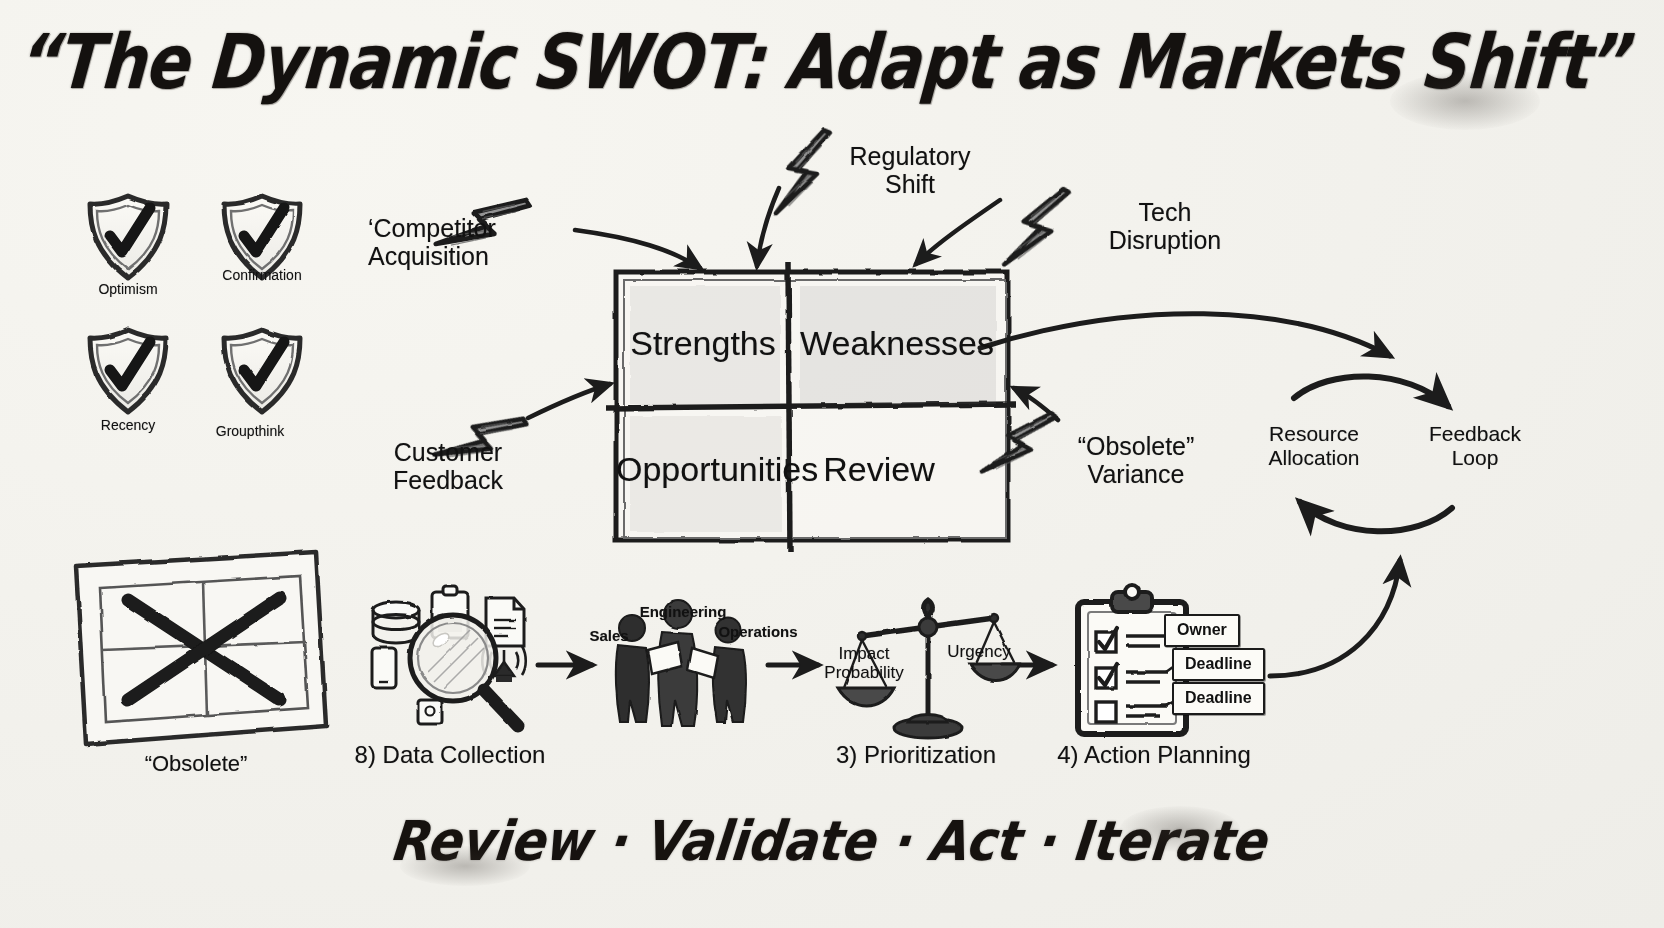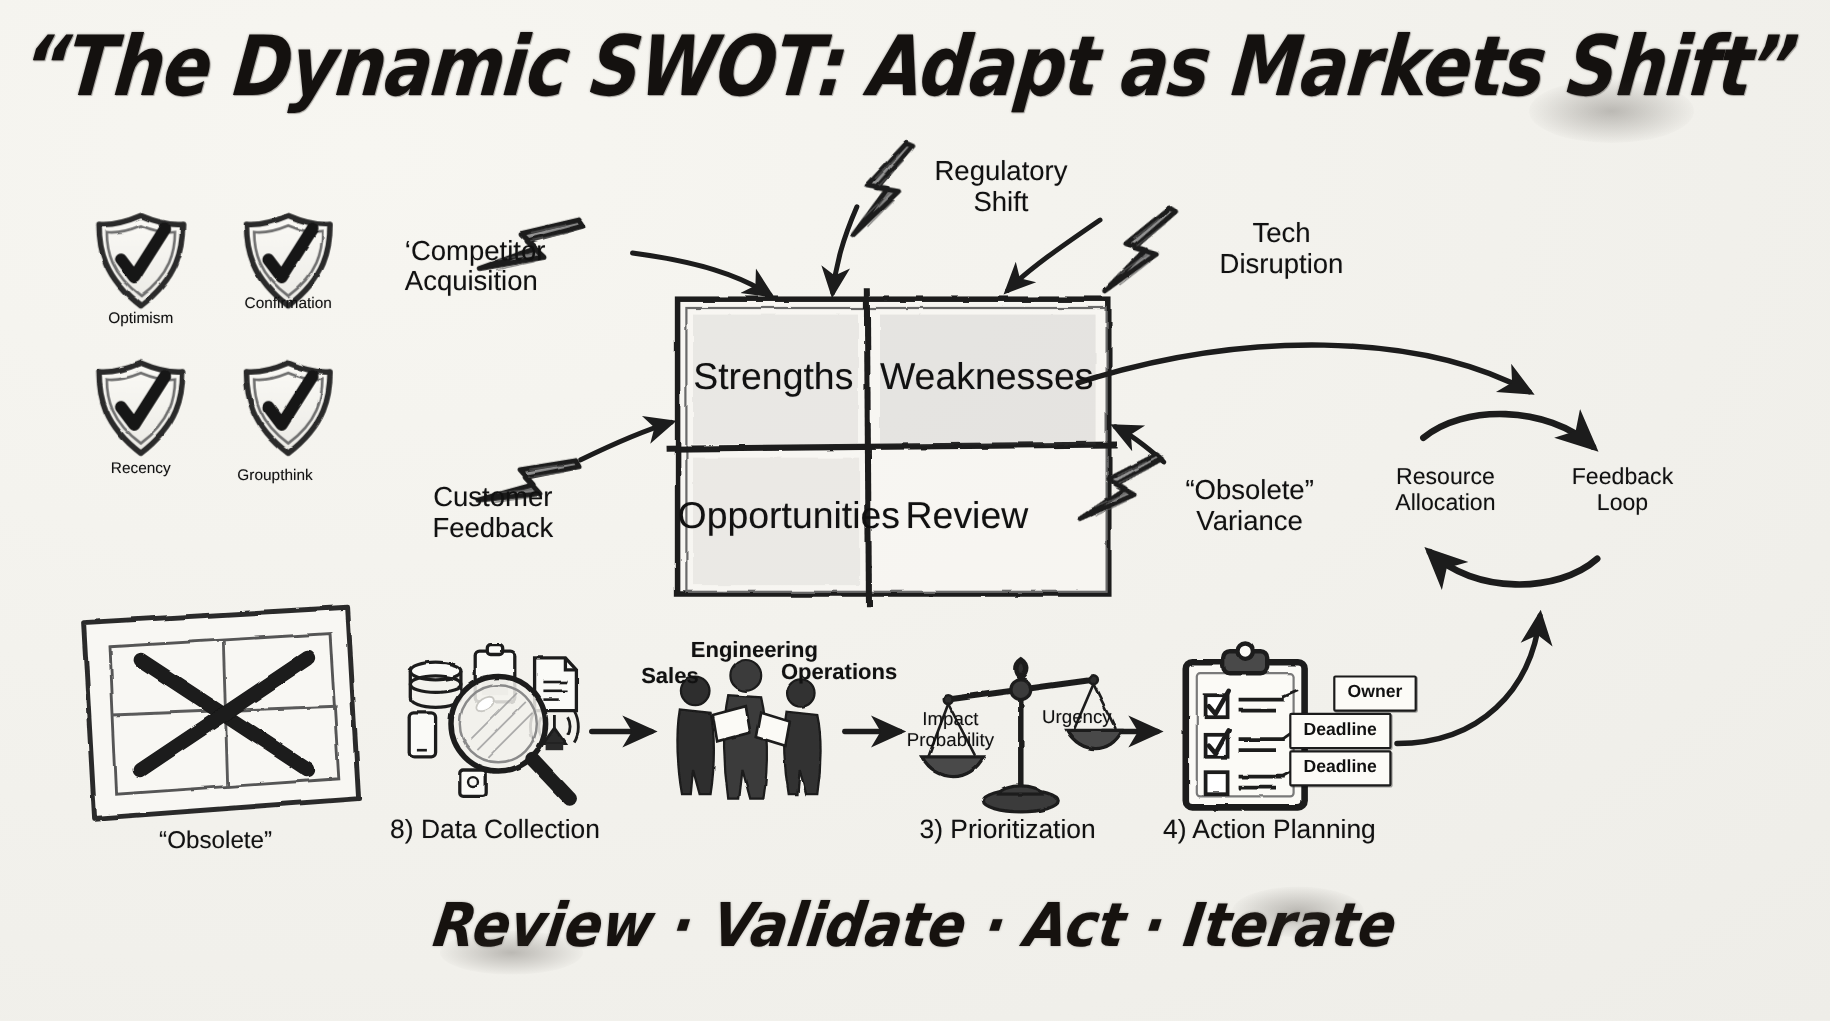--- a/index.html
+++ b/index.html
@@ -52,21 +52,21 @@
     line-height: 1.12;
     text-align: center;
     white-space: pre-line;
     text-shadow: 0 0 1px rgba(20,20,20,.28);
   }
   .quad-lbl { font-size: 34px; }
   .force-lbl { font-size: 25px; }
   .cycle-lbl { font-size: 21px; }
   .bias-lbl { font-size: 14px; }
   .step-lbl { font-size: 24px; }
-  .role-lbl { font-size: 20px; font-weight: 700; }
+  .role-lbl { font-size: 15px; font-weight: 700; margin-top: 24px; }
   .scale-lbl { font-size: 17px; }
   .obsolete-lbl { font-size: 22px; }
   .tag-lbl {
     font-size: 16px; font-weight: 700; color: #111;
     line-height: 1;
   }
   .tag-box {
     position: absolute;
     border: 2.5px solid #1b1b1b;
     background: #fcfbf7;
@@ -371,21 +371,21 @@
 Loop</div>
 
   <div class="lbl role-lbl" style="left:578px; top:604px; width:62px;">Sales</div>
   <div class="lbl role-lbl" style="left:628px; top:580px; width:110px;">Engineering</div>
   <div class="lbl role-lbl" style="left:710px; top:600px; width:96px;">Operations</div>
 
   <div class="lbl scale-lbl" style="left:812px; top:644px; width:104px;">Impact
 Probability</div>
   <div class="lbl scale-lbl" style="left:936px; top:642px; width:86px;">Urgency</div>
 
-  <div class="tag-box" style="left:1212px; top:614px;">
+  <div class="tag-box" style="left:1164px; top:614px;">
     <span class="tag-lbl">Owner</span>
   </div>
   <div class="tag-box" style="left:1172px; top:648px;">
     <span class="tag-lbl">Deadline</span>
   </div>
   <div class="tag-box" style="left:1172px; top:682px;">
     <span class="tag-lbl">Deadline</span>
   </div>
 
   <div class="lbl step-lbl" style="left:350px; top:742px; width:200px;">8) Data Collection</div>

